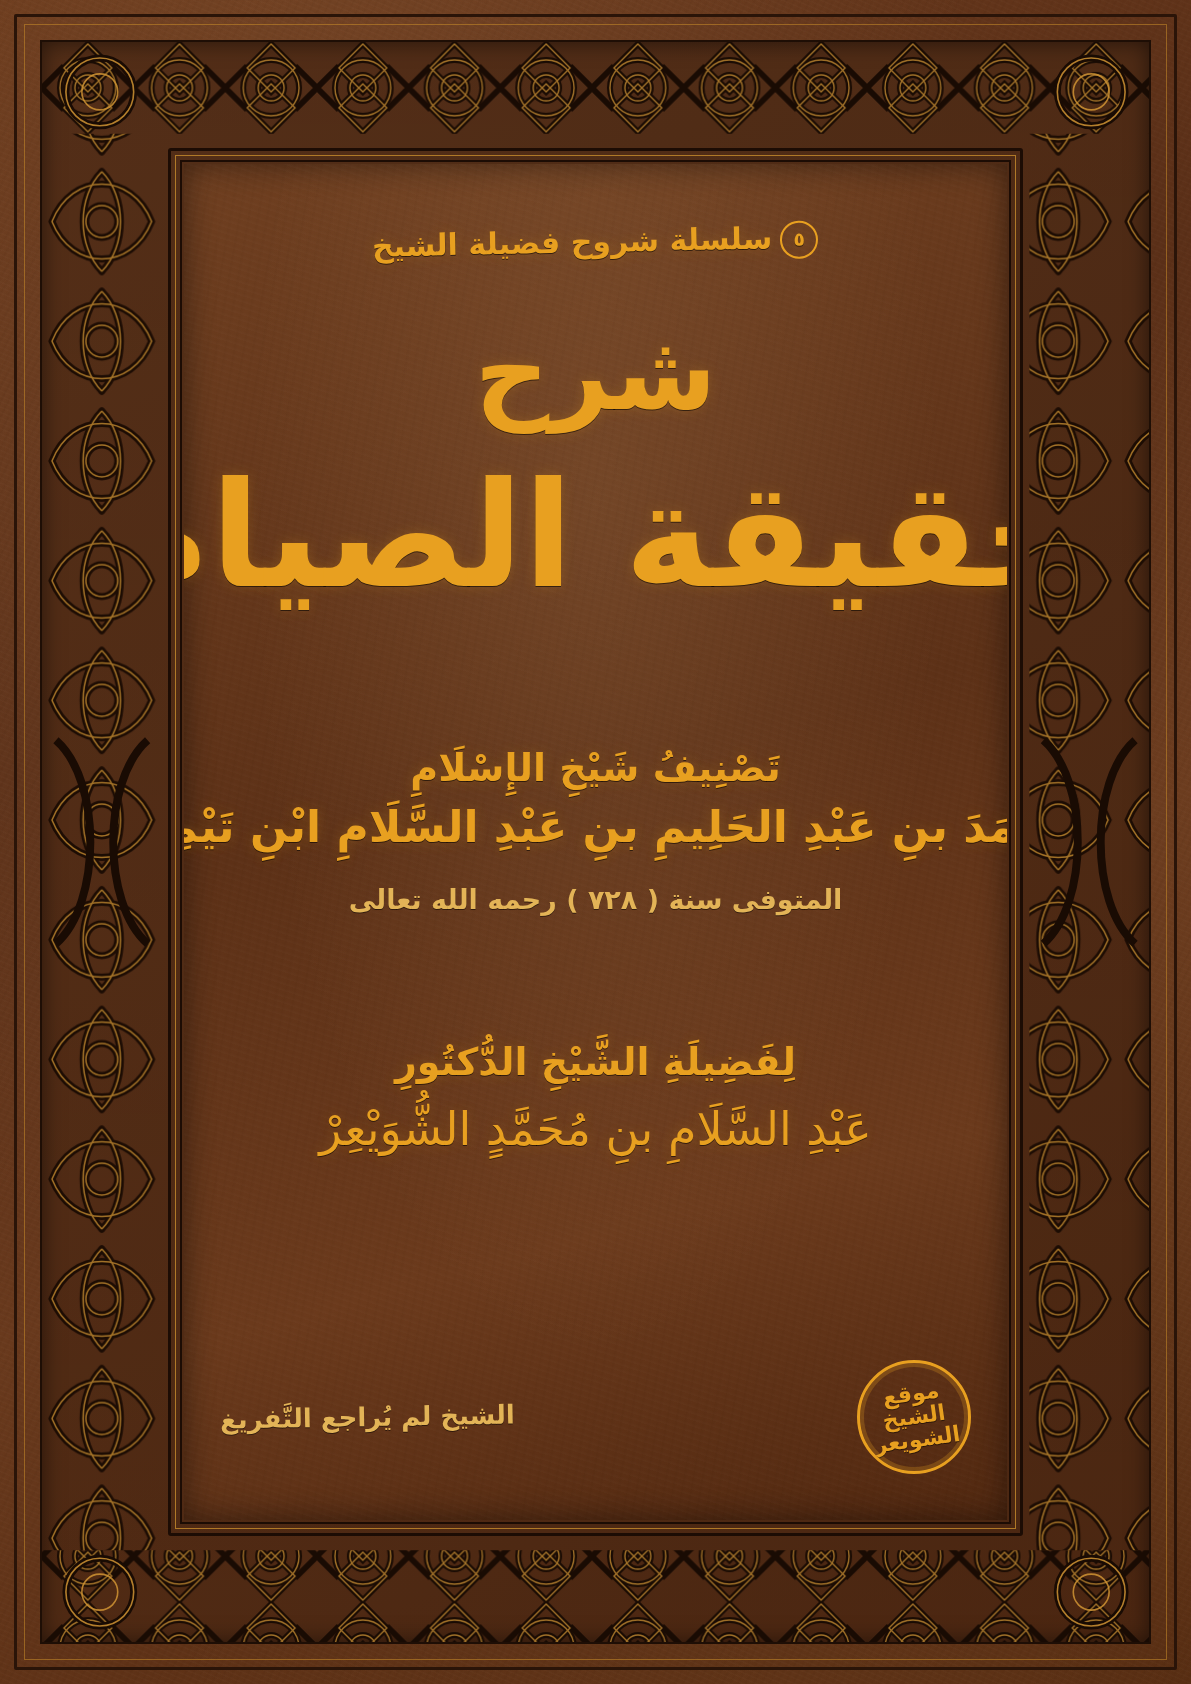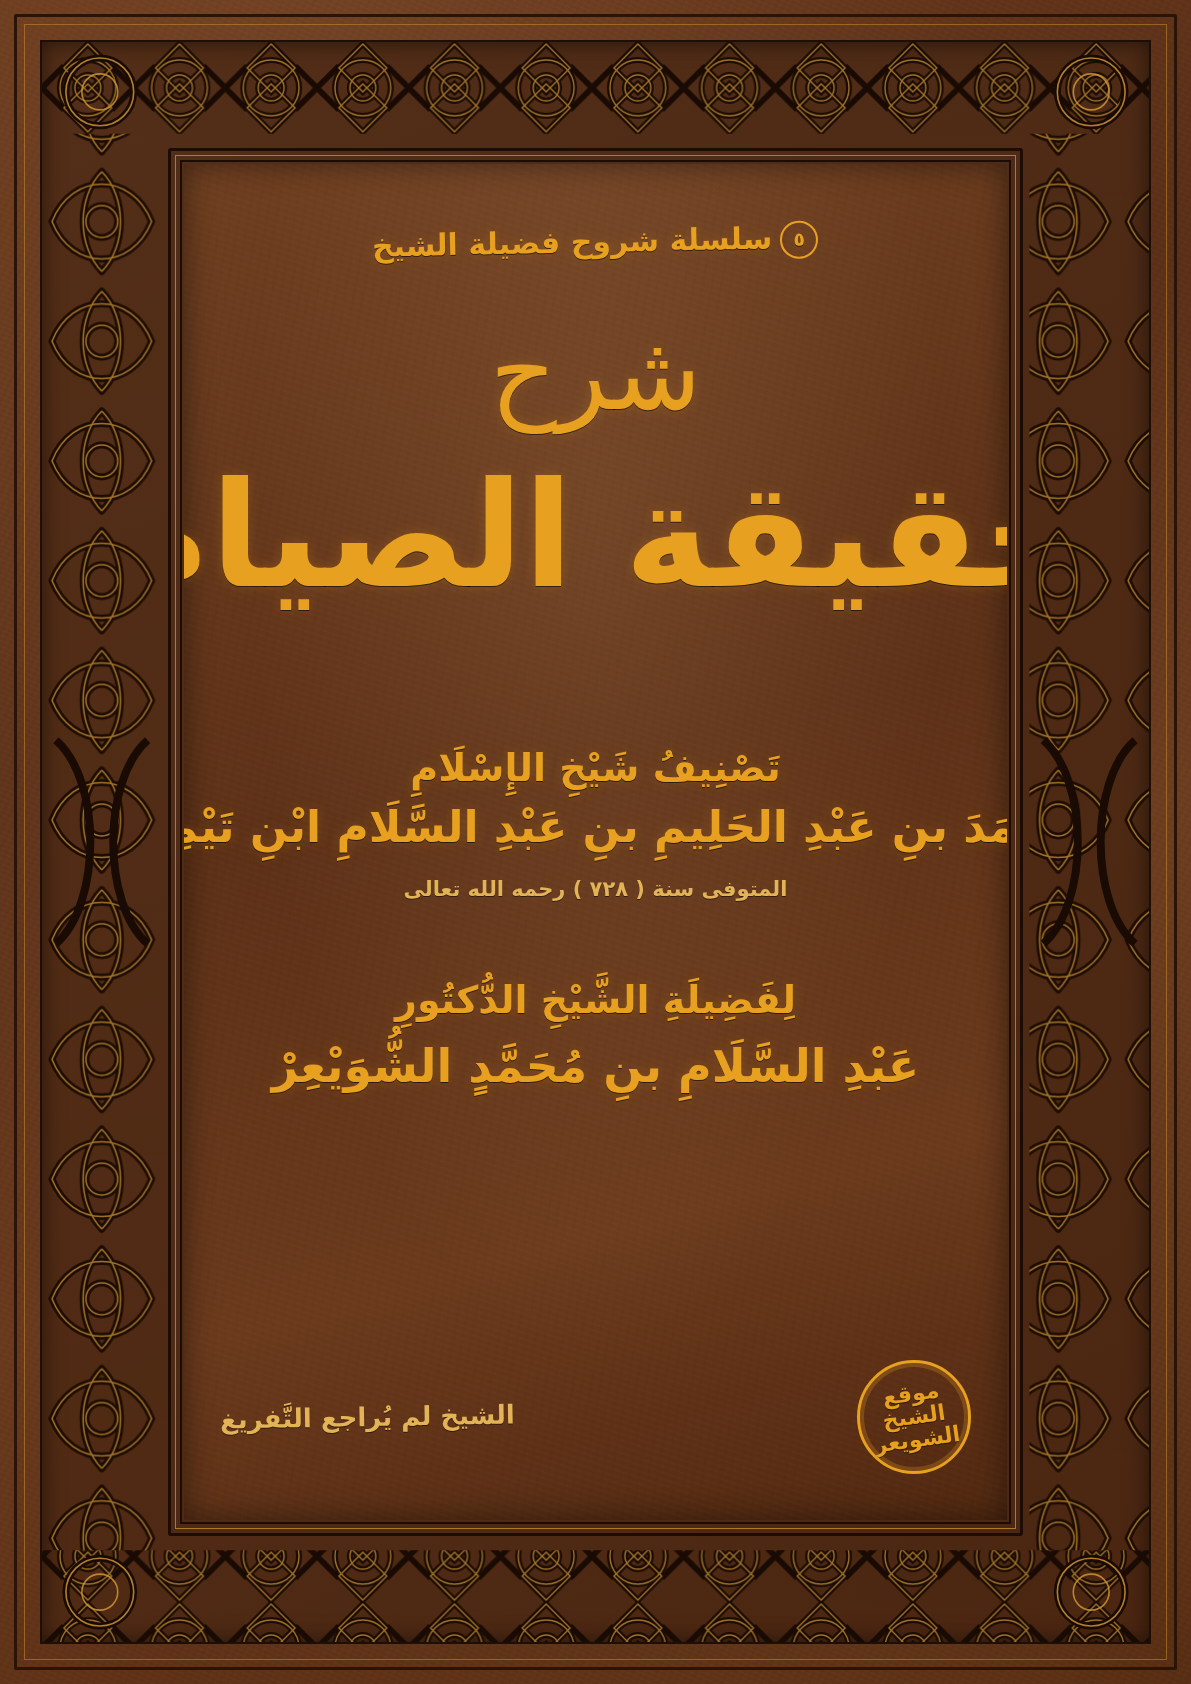--- a/index.html
+++ b/index.html
@@ -140,21 +140,21 @@
     line-height: 32px;
     border: 2px solid #e8a020;
     border-radius: 50%;
     font-size: 19px;
     vertical-align: middle;
     margin-left: 8px;
   }
 
   .word-sharh {
     font-size: 104px;
-    font-weight: 400;
+    font-weight: 700;
     line-height: 1;
     margin-top: 58px;
     letter-spacing: -4px;
   }
 
   .main-title {
     font-size: 146px;
     font-weight: 700;
     line-height: 1.05;
     margin-top: 34px;
@@ -173,39 +173,39 @@
   }
   .author-name {
     font-size: 44px;
     font-weight: 700;
     line-height: 1.35;
     letter-spacing: -2px;
     margin-top: 4px;
     white-space: nowrap;
   }
   .author-death {
-    font-size: 21px;
+    font-size: 27px;
     font-weight: 700;
     line-height: 1.4;
-    margin-top: 18px;
+    margin-top: 24px;
     letter-spacing: -.5px;
   }
 
   .explainer-block {
-    margin-top: 72px;
+    margin-top: 120px;
   }
   .explainer-pre {
     font-size: 38px;
     font-weight: 700;
     line-height: 1.3;
     letter-spacing: -1.5px;
   }
   .explainer-name {
     font-size: 46px;
-    font-weight: 700;
+    font-weight: 400;
     line-height: 1.35;
     margin-top: 10px;
     letter-spacing: -2px;
     white-space: nowrap;
   }
 
   .footer-row {
     position: absolute;
     left: 36px;
     right: 36px;

